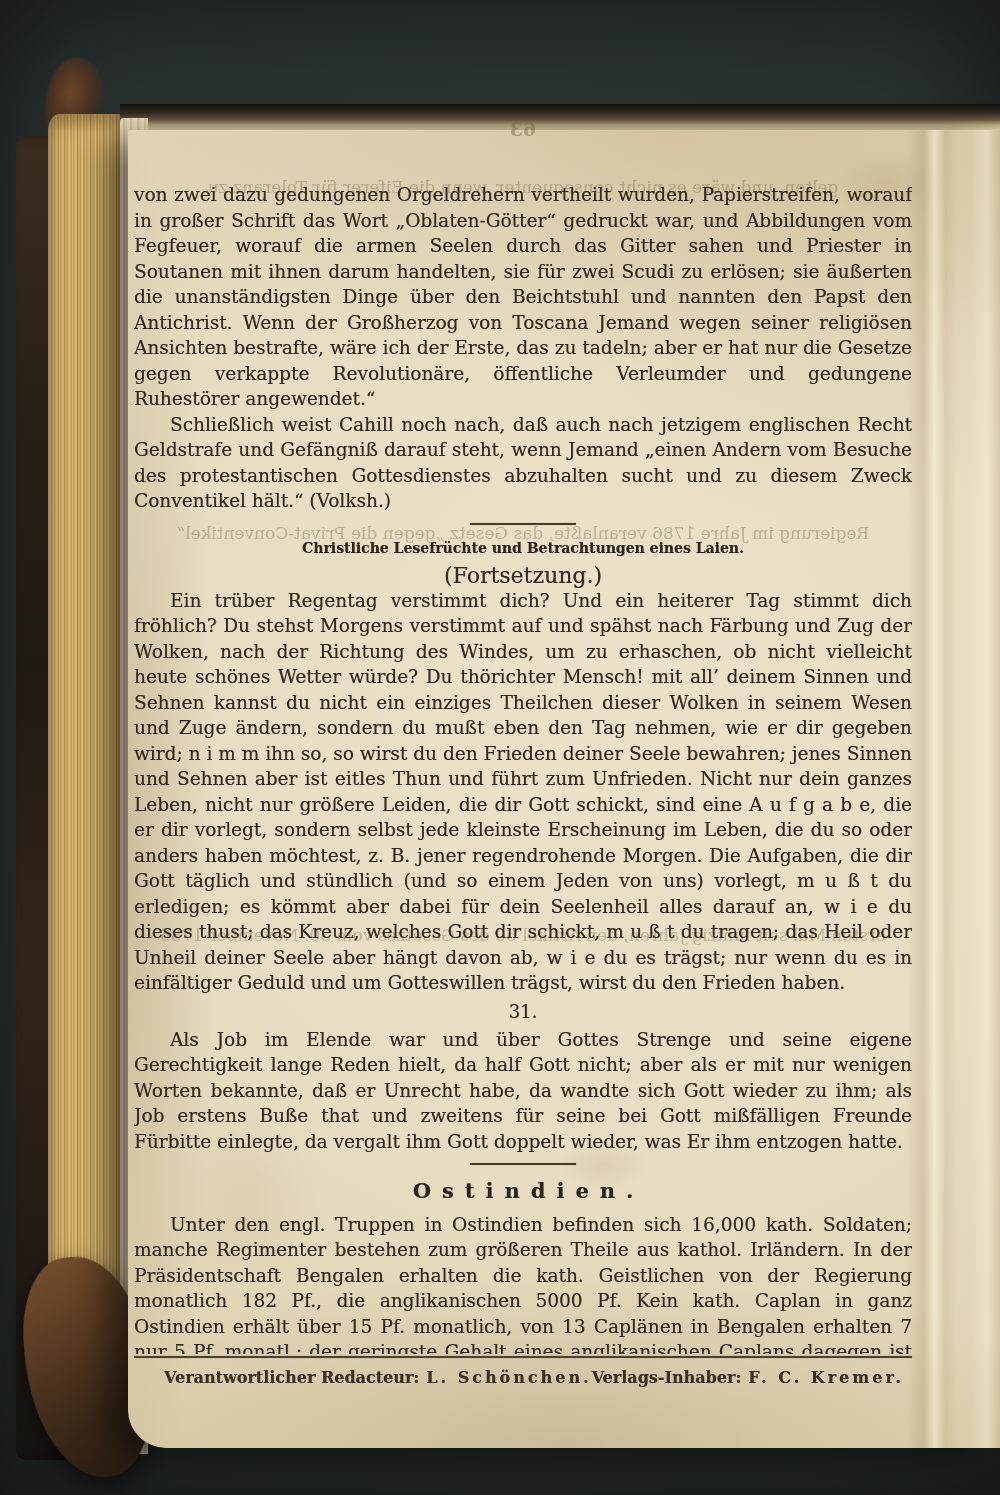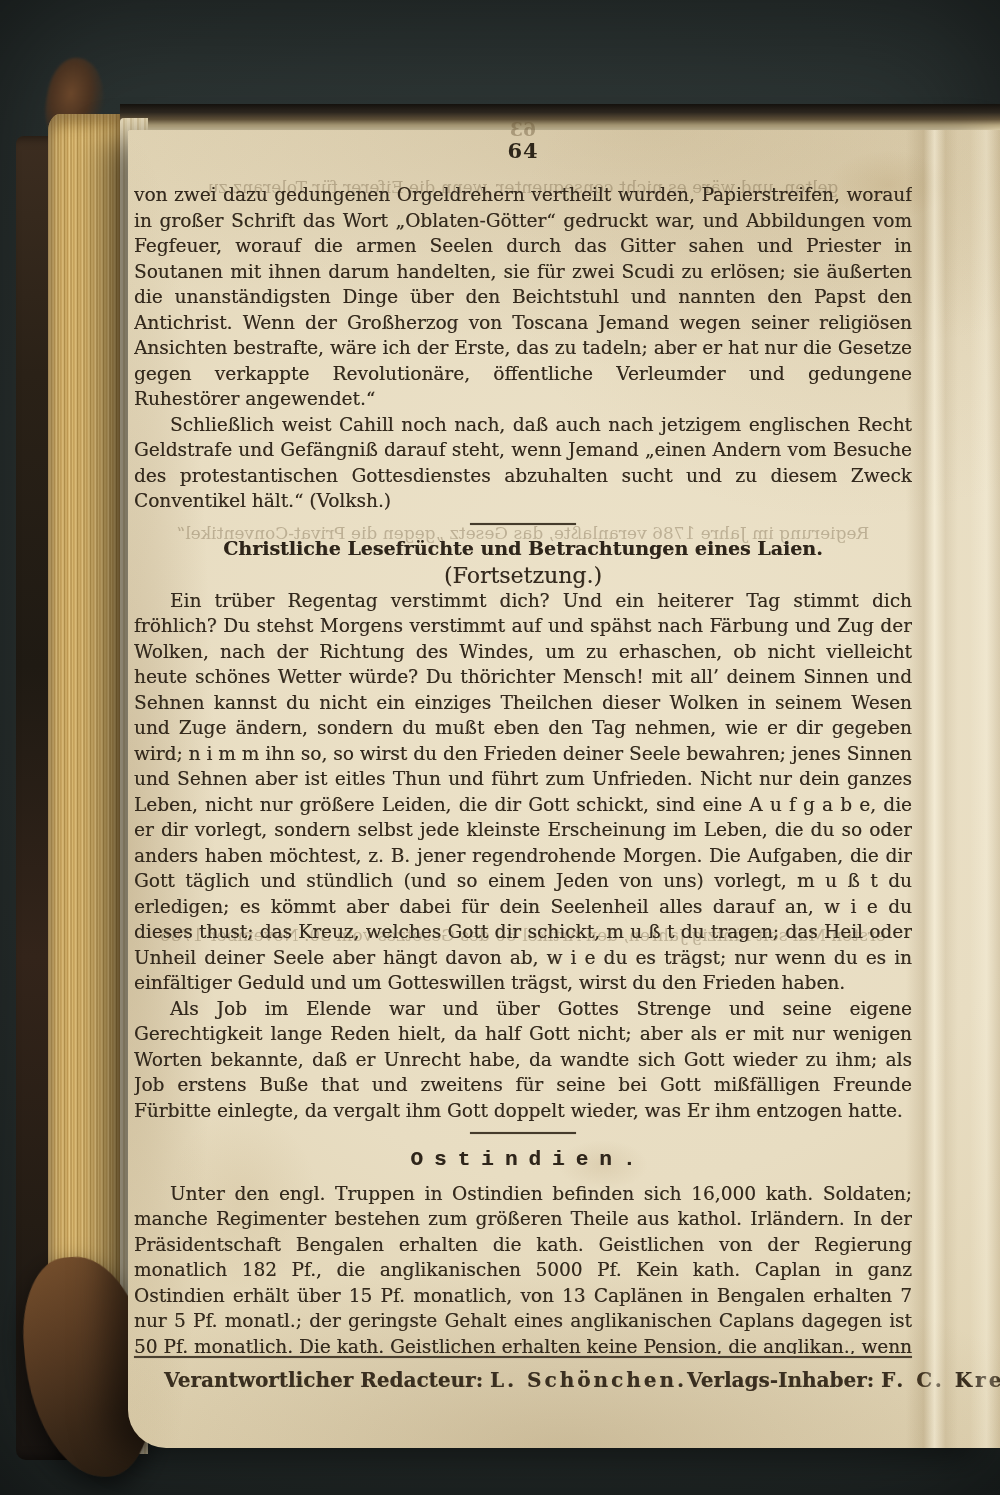--- a/index.html
+++ b/index.html
@@ -107,35 +107,35 @@
     text-shadow:0.3px 0.3px 0.5px rgba(48,36,20,.5);
   }
   .text-col p{margin:0;text-align:justify;}
   .p-indent{text-indent:36px;}
   .rule-short{
     width:106px;height:2px;background:#453b2b;margin:9px auto 7px auto;
     box-shadow:0 0 1px rgba(48,36,20,.6);
   }
   .sec-heading{
     margin:10px 0 3px 0;text-align:center;
-    font-size:19px;font-weight:bold;line-height:26px;color:#2e251a;
+    font-size:14px;font-weight:bold;line-height:26px;color:#2e251a;
   }
   .sub-center{text-align:center;font-size:22px;line-height:23px;margin:1px 0;}
   .num-center{text-align:center;font-size:18px;line-height:24px;margin:4px 0 3px 0;}
   .ost-heading{
     margin:13px 0 8px 0;text-align:center;
-    font-size:21px;font-weight:bold;letter-spacing:11px;text-indent:11px;color:#2e251a;font-family:Liberation Mono, monospace;
+    font-size:21px;font-weight:bold;letter-spacing:11px;text-indent:11px;color:#2e251a;
   }
   
   .imprint{position:absolute;left:6px;top:1226px;width:778px;color:#3a2f20;}
   .imprint-rule{height:2px;background:#4a4030;margin:0 0 10px 0;box-shadow:0 0 1px rgba(48,36,20,.5);}
   .imprint-row{
     display:flex;justify-content:space-between;align-items:baseline;
     padding:0 16px 0 30px;
-    font-size:20px;font-weight:bold;
+    font-size:16px;font-weight:bold;
     text-shadow:0.3px 0.3px 0.4px rgba(48,36,20,.45);
   }
   .imprint-name{letter-spacing:3px;margin-left:7px;}
   .imprint-group{white-space:nowrap;}
 </style>
 </head>
 <body>
 
 <div class="scene">
 
@@ -150,37 +150,37 @@
 
     <div class="stain s1"></div>
     <div class="stain s2"></div>
     <div class="stain s3"></div>
 
     <div class="ghost num g-pagenum">63</div>
     <div class="ghost g1">gelten, und wäre es nicht consequenter, wenn die Eiferer für Toleranz zu</div>
     <div class="ghost g2">Regierung im Jahre 1786 veranlaßte, das Gesetz „gegen die Privat-Conventikel“</div>
     <div class="ghost g3">ersten Mal seit fünfzig Jahren, den Artikel 60 des Gesetzes vom 30. November 1786</div>
 
-    <div class="page-number">64</div>
 
     <div class="text-col">
 
       <p>von zwei dazu gedungenen Orgeldrehern vertheilt wurden, Papierstreifen, worauf in großer Schrift das Wort „Oblaten-Götter“ gedruckt war, und Abbildungen vom Fegfeuer, worauf die armen Seelen durch das Gitter sahen und Priester in Soutanen mit ihnen darum handelten, sie für zwei Scudi zu erlösen; sie äußerten die unanständigsten Dinge über den Beichtstuhl und nannten den Papst den Antichrist. Wenn der Großherzog von Toscana Jemand wegen seiner religiösen Ansichten bestrafte, wäre ich der Erste, das zu tadeln; aber er hat nur die Gesetze gegen verkappte Revolutionäre, öffentliche Verleumder und gedungene Ruhestörer angewendet.“</p>
 
       <p class="p-indent">Schließlich weist Cahill noch nach, daß auch nach jetzigem englischen Recht Geldstrafe und Gefängniß darauf steht, wenn Jemand „einen Andern vom Besuche des protestantischen Gottesdienstes abzuhalten sucht und zu diesem Zweck Conventikel hält.“  (Volksh.)</p>
 
       <div class="rule-short"></div>
 
       <div class="sec-heading">Christliche Lesefrüchte und Betrachtungen eines Laien.</div>
 
       <div class="sub-center">(Fortsetzung.)</div>
 
 
       <p class="p-indent">Ein trüber Regentag verstimmt dich? Und ein heiterer Tag stimmt dich fröhlich? Du stehst Morgens verstimmt auf und spähst nach Färbung und Zug der Wolken, nach der Richtung des Windes, um zu erhaschen, ob nicht vielleicht heute schönes Wetter würde? Du thörichter Mensch! mit all’ deinem Sinnen und Sehnen kannst du nicht ein einziges Theilchen dieser Wolken in seinem Wesen und Zuge ändern, sondern du mußt eben den Tag nehmen, wie er dir gegeben wird; n&nbsp;i&nbsp;m&nbsp;m ihn so, so wirst du den Frieden deiner Seele bewahren; jenes Sinnen und Sehnen aber ist eitles Thun und führt zum Unfrieden. Nicht nur dein ganzes Leben, nicht nur größere Leiden, die dir Gott schickt, sind eine A&nbsp;u&nbsp;f&nbsp;g&nbsp;a&nbsp;b&nbsp;e, die er dir vorlegt, sondern selbst jede kleinste Erscheinung im Leben, die du so oder anders haben möchtest, z. B. jener regendrohende Morgen. Die Aufgaben, die dir Gott täglich und stündlich (und so einem Jeden von uns) vorlegt, m&nbsp;u&nbsp;ß&nbsp;t du erledigen; es kömmt aber dabei für dein Seelenheil alles darauf an, w&nbsp;i&nbsp;e du dieses thust; das Kreuz, welches Gott dir schickt, m&nbsp;u&nbsp;ß&nbsp;t du tragen; das Heil oder Unheil deiner Seele aber hängt davon ab, w&nbsp;i&nbsp;e du es trägst; nur wenn du es in einfältiger Geduld und um Gotteswillen trägst, wirst du den Frieden haben.</p>
 
+      <div class="num-center">31.</div>
 
       <p class="p-indent">Als Job im Elende war und über Gottes Strenge und seine eigene Gerechtigkeit lange Reden hielt, da half Gott nicht; aber als er mit nur wenigen Worten bekannte, daß er Unrecht habe, da wandte sich Gott wieder zu ihm; als Job erstens Buße that und zweitens für seine bei Gott mißfälligen Freunde Fürbitte einlegte, da vergalt ihm Gott doppelt wieder, was Er ihm entzogen hatte.</p>
 
       <div class="rule-short"></div>
 
       <div class="ost-heading">Ostindien.</div>
 
       <p class="p-indent">Unter den engl. Truppen in Ostindien befinden sich 16,000 kath. Soldaten; manche Regimenter bestehen zum größeren Theile aus kathol. Irländern. In der Präsidentschaft Bengalen erhalten die kath. Geistlichen von der Regierung monatlich 182 Pf., die anglikanischen 5000 Pf. Kein kath. Caplan in ganz Ostindien erhält über 15 Pf. monatlich, von 13 Caplänen in Bengalen erhalten 7 nur 5 Pf. monatl.; der geringste Gehalt eines anglikanischen Caplans dagegen ist 50 Pf. monatlich. Die kath. Geistlichen erhalten keine Pension, die anglikan., wenn sie 7 Jahre in Indien gewesen, 173 Pf., wenn 18 Jahre, 365 Pf. jährlich. Der Presbyterianer in der indischen Armee sind 3000, sie haben 8 Capläne und erhalten 2000 Pf. jährlich, der Katholiken sind 16,000, und für sie zahlt die Regierung höchstens 5000 Pf.</p>
 
     </div>

